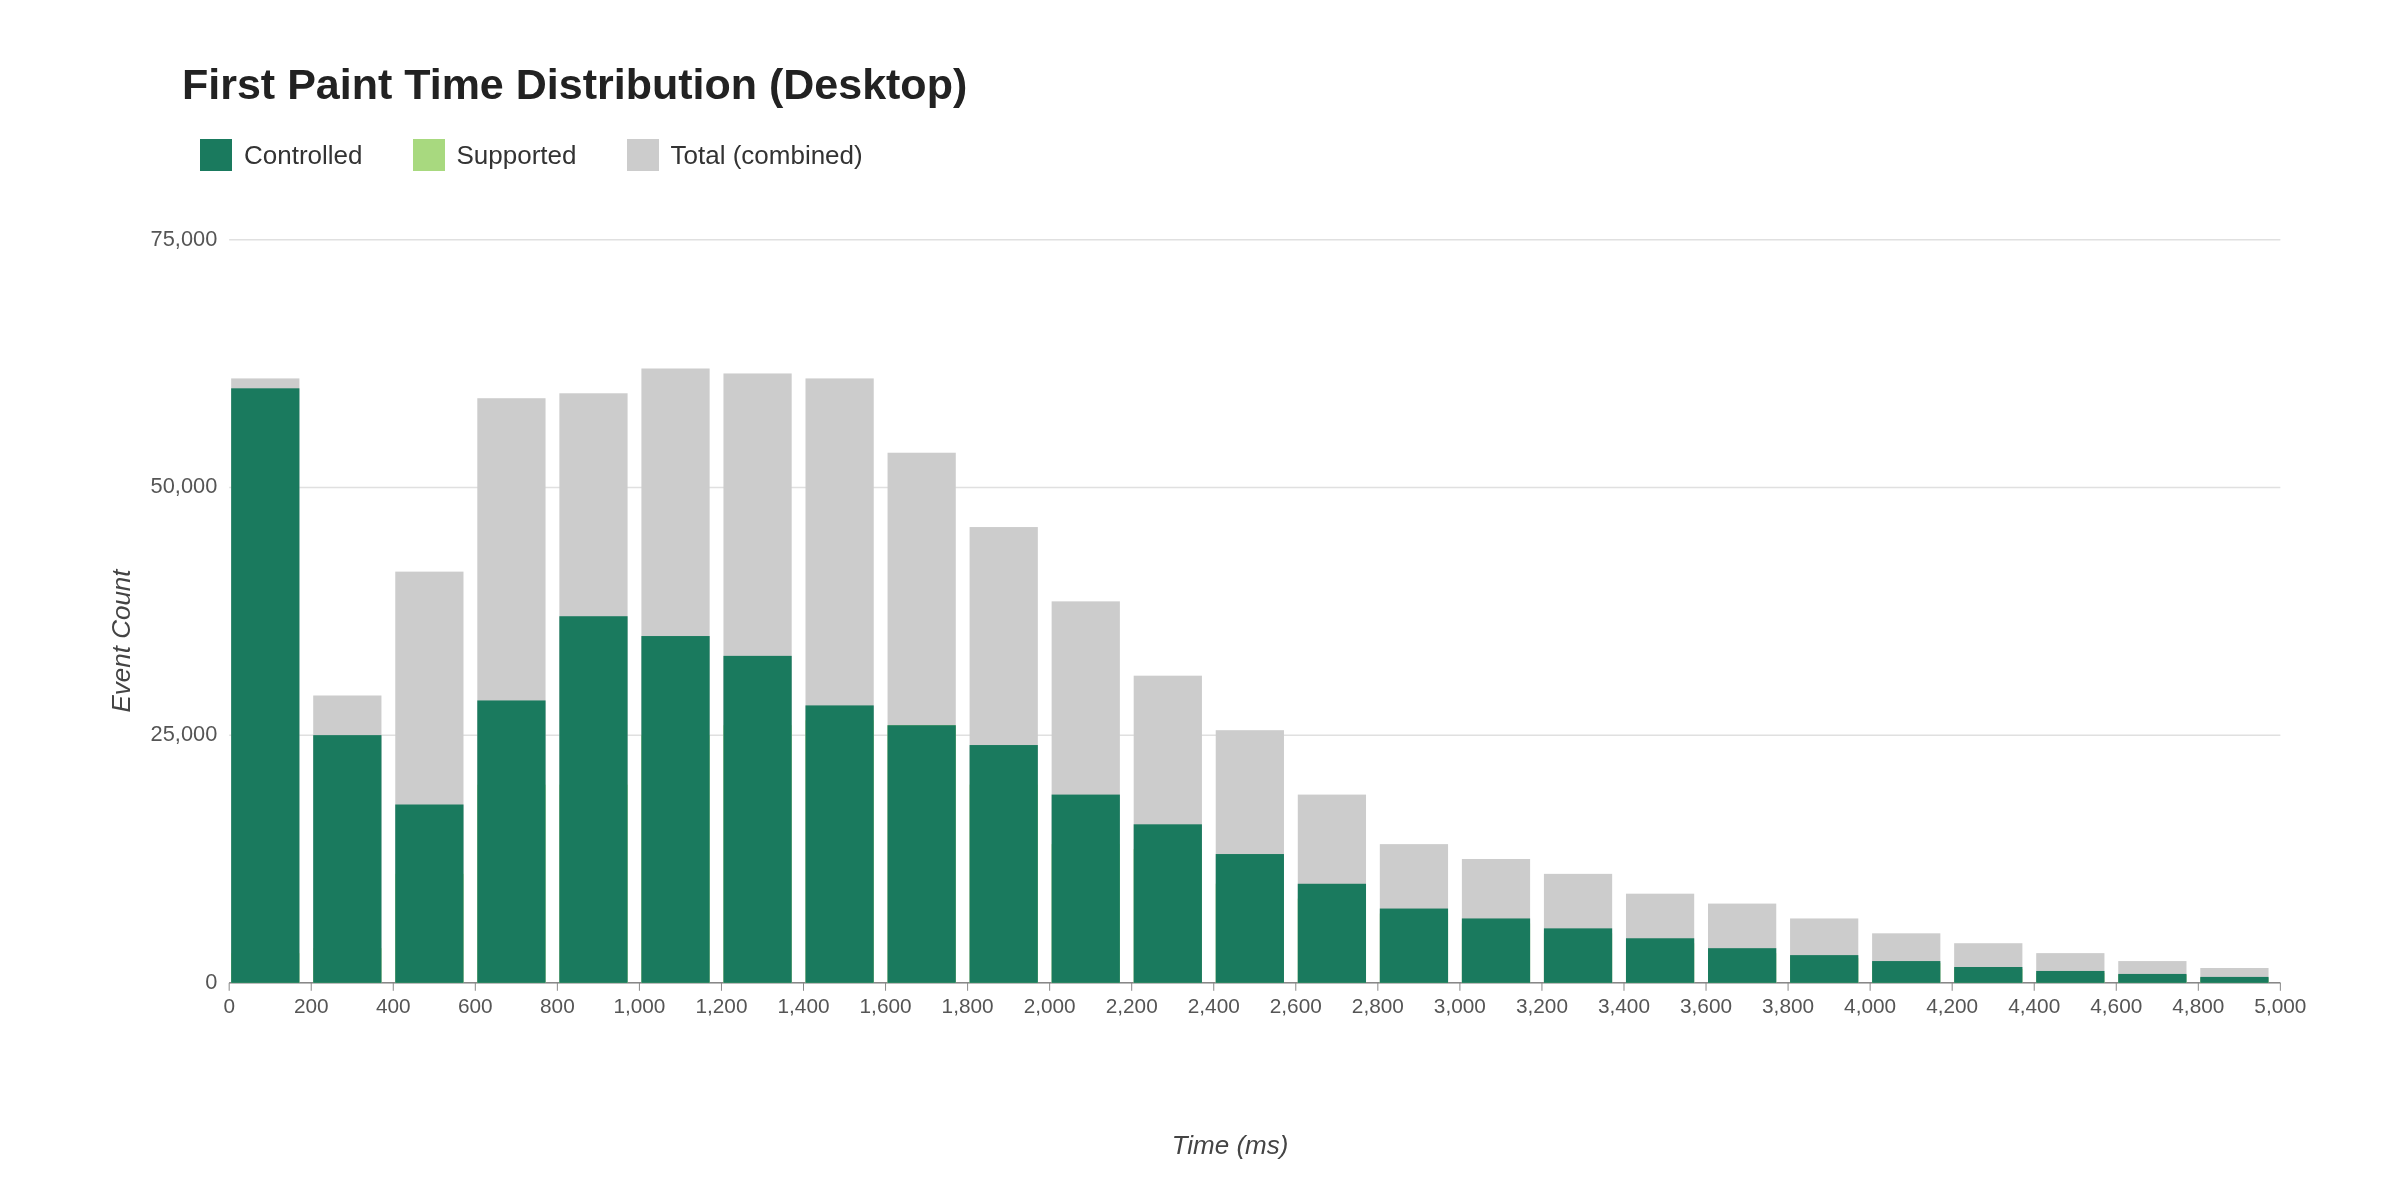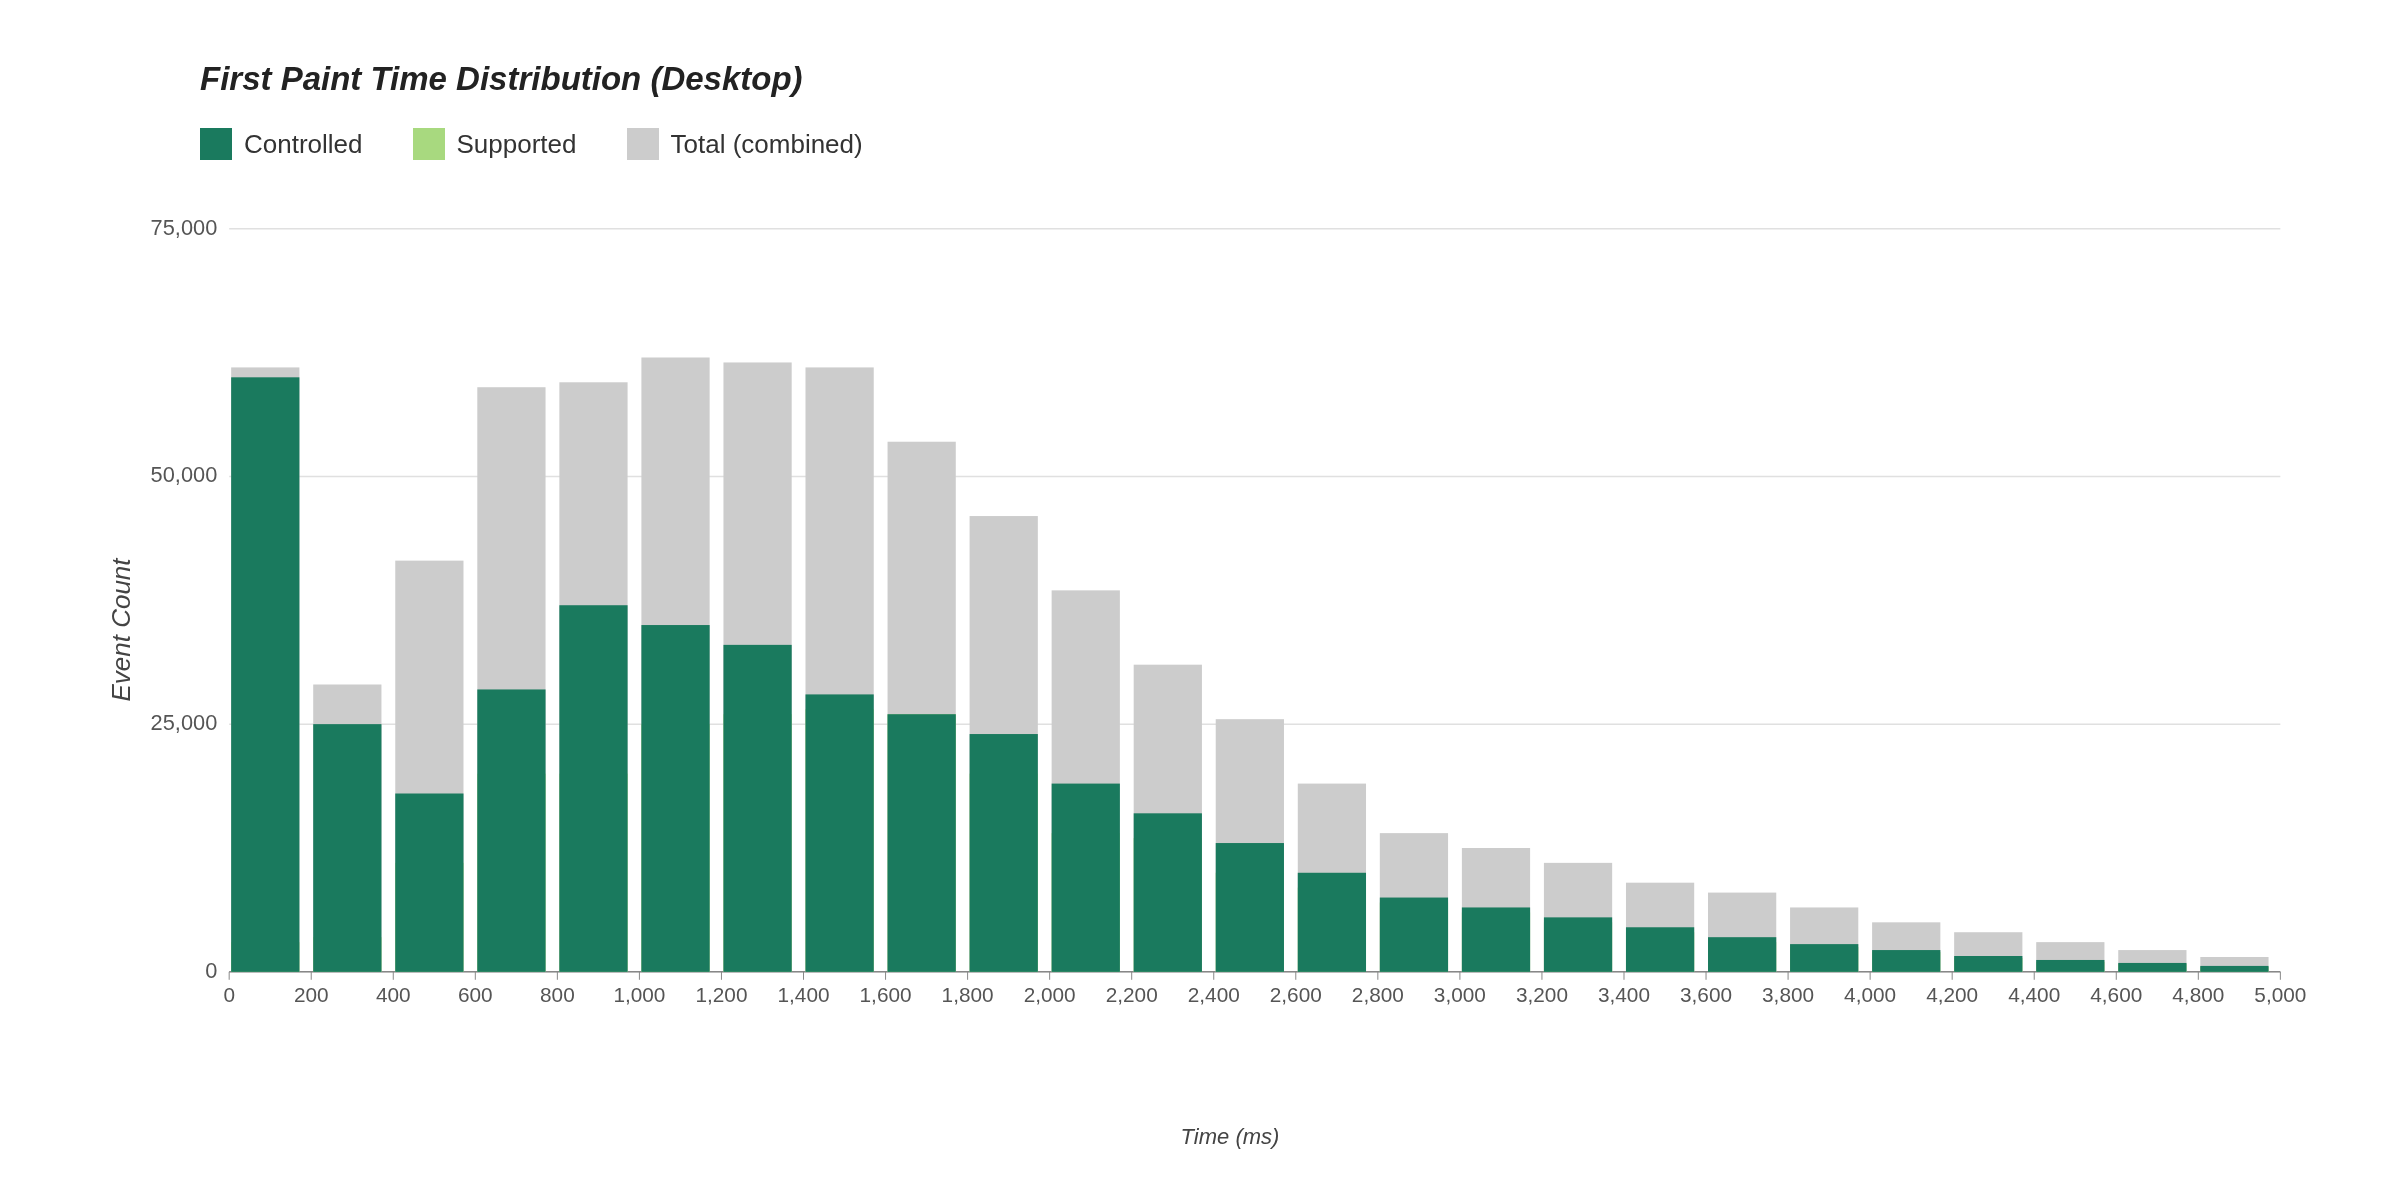--- a/index.html
+++ b/index.html
@@ -10,26 +10,25 @@
       height: 1200px;
       overflow: hidden;
     }
     .chart-container {
       width: 2400px;
       height: 1200px;
       padding: 60px 80px 120px 140px;
       position: relative;
     }
     .chart-title {
-      font-size: 33px;
+      font-size: 43px;
       font-weight: bold;
       color: #222;
       margin-bottom: 30px;
-      margin-left: 60px;
-      font-style: italic;
+      margin-left: 42px;
     }
     .legend {
       display: flex;
       align-items: flex-end;
       gap: 50px;
       margin-bottom: 40px;
       margin-left: 60px;
     }
     .legend-item {
       display: flex;
@@ -55,21 +54,21 @@
       font-size: 26px;
       font-style: italic;
       color: #444;
       white-space: nowrap;
     }
     .x-axis-label {
       position: absolute;
       bottom: -90px;
       left: 50%;
       transform: translateX(-50%);
-      font-size: 22px;
+      font-size: 26px;
       font-style: italic;
       color: #444;
     }
     svg.chart-svg {
       width: 100%;
       height: 100%;
       overflow: visible;
     }
   </style>
 </head>

